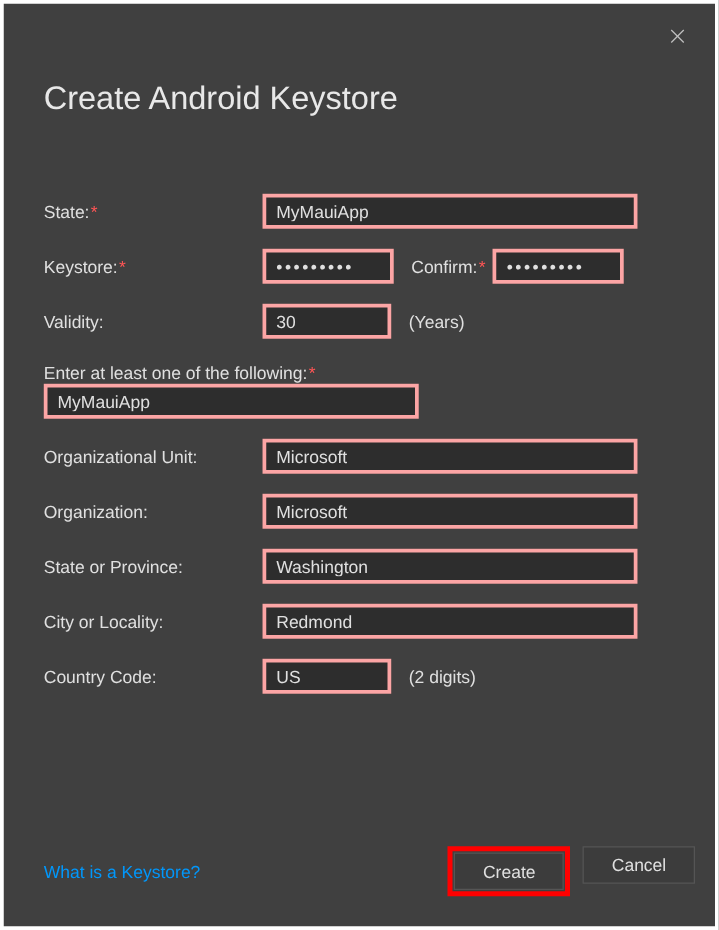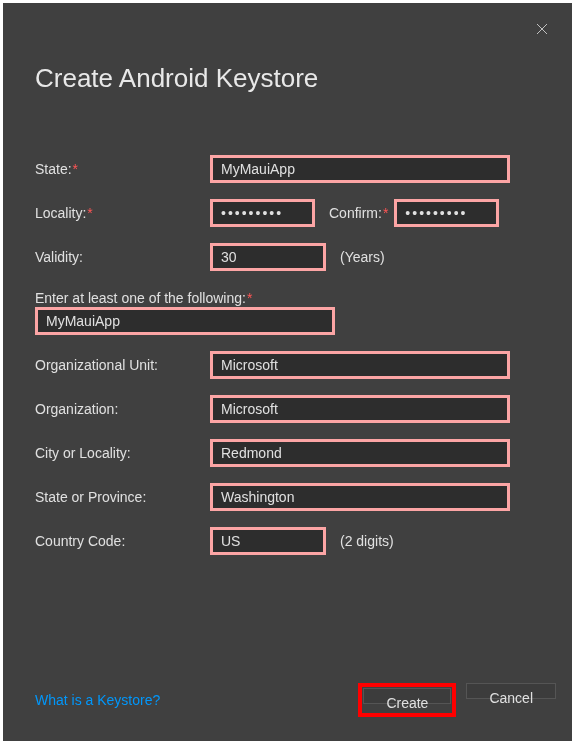--- a/index.html
+++ b/index.html
@@ -69,21 +69,21 @@
       font-size: 14px;
       padding: 4px 8px;
       height: 28px;
       outline: none;
       font-family: inherit;
     }
     .text-input.wide {
       width: 300px;
     }
     .text-input.narrow {
-      width: 116px;
+      width: 103px;
     }
     .text-input.short {
       width: 105px;
     }
     .password-input {
       letter-spacing: 2px;
     }
     .suffix-label {
       margin-left: 14px;
       font-size: 14px;
@@ -121,21 +121,21 @@
     }
     .btn {
       padding: 6px 22px;
       background: #3c3c3c;
       border: 1px solid #555;
       color: #e0e0e0;
       font-size: 14px;
       cursor: pointer;
       font-family: inherit;
       min-width: 84px;
-      height: 16px;
+      height: 30px;
     }
     .create-highlight {
       border: 4px solid #ff0000;
       padding: 1px;
       display: inline-block;
     }
     .create-highlight .btn {
       margin: 0;
     }
   </style>
@@ -154,21 +154,21 @@
 
   <div class="form-row">
     <div class="form-label">
       <span>State:</span><span class="required">*</span>
     </div>
     <input type="text" class="text-input wide" value="MyMauiApp" style="">
   </div>
 
   <div class="form-row">
     <div class="form-label">
-      <span>Locality:</span><span class="required">*</span>
+      <span>Keystore:</span><span class="required">*</span>
     </div>
     <input type="password" class="text-input short password-input" value="•••••••••" style="">
     <span class="confirm-label">
       <span>Confirm:</span><span class="required">*</span>
     </span>
     <input type="password" class="text-input short password-input" value="•••••••••" style="">
   </div>
 
   <div class="form-row">
     <div class="form-label">Validity:</div>
@@ -188,27 +188,27 @@
     <div class="form-label">Organizational Unit:</div>
     <input type="text" class="text-input wide" value="Microsoft" style="">
   </div>
 
   <div class="form-row">
     <div class="form-label">Organization:</div>
     <input type="text" class="text-input wide" value="Microsoft" style="">
   </div>
 
   <div class="form-row">
+    <div class="form-label">State or Province:</div>
+    <input type="text" class="text-input wide" value="Washington" style="">
+  </div>
+
+  <div class="form-row">
     <div class="form-label">City or Locality:</div>
     <input type="text" class="text-input wide" value="Redmond" style="">
-  </div>
-
-  <div class="form-row">
-    <div class="form-label">State or Province:</div>
-    <input type="text" class="text-input wide" value="Washington" style="">
   </div>
 
   <div class="form-row">
     <div class="form-label">Country Code:</div>
     <input type="text" class="text-input narrow" value="US" style="">
     <span class="suffix-label">(2 digits)</span>
   </div>
 
   <div class="footer">
     <a class="help-link">What is a Keystore?</a>

